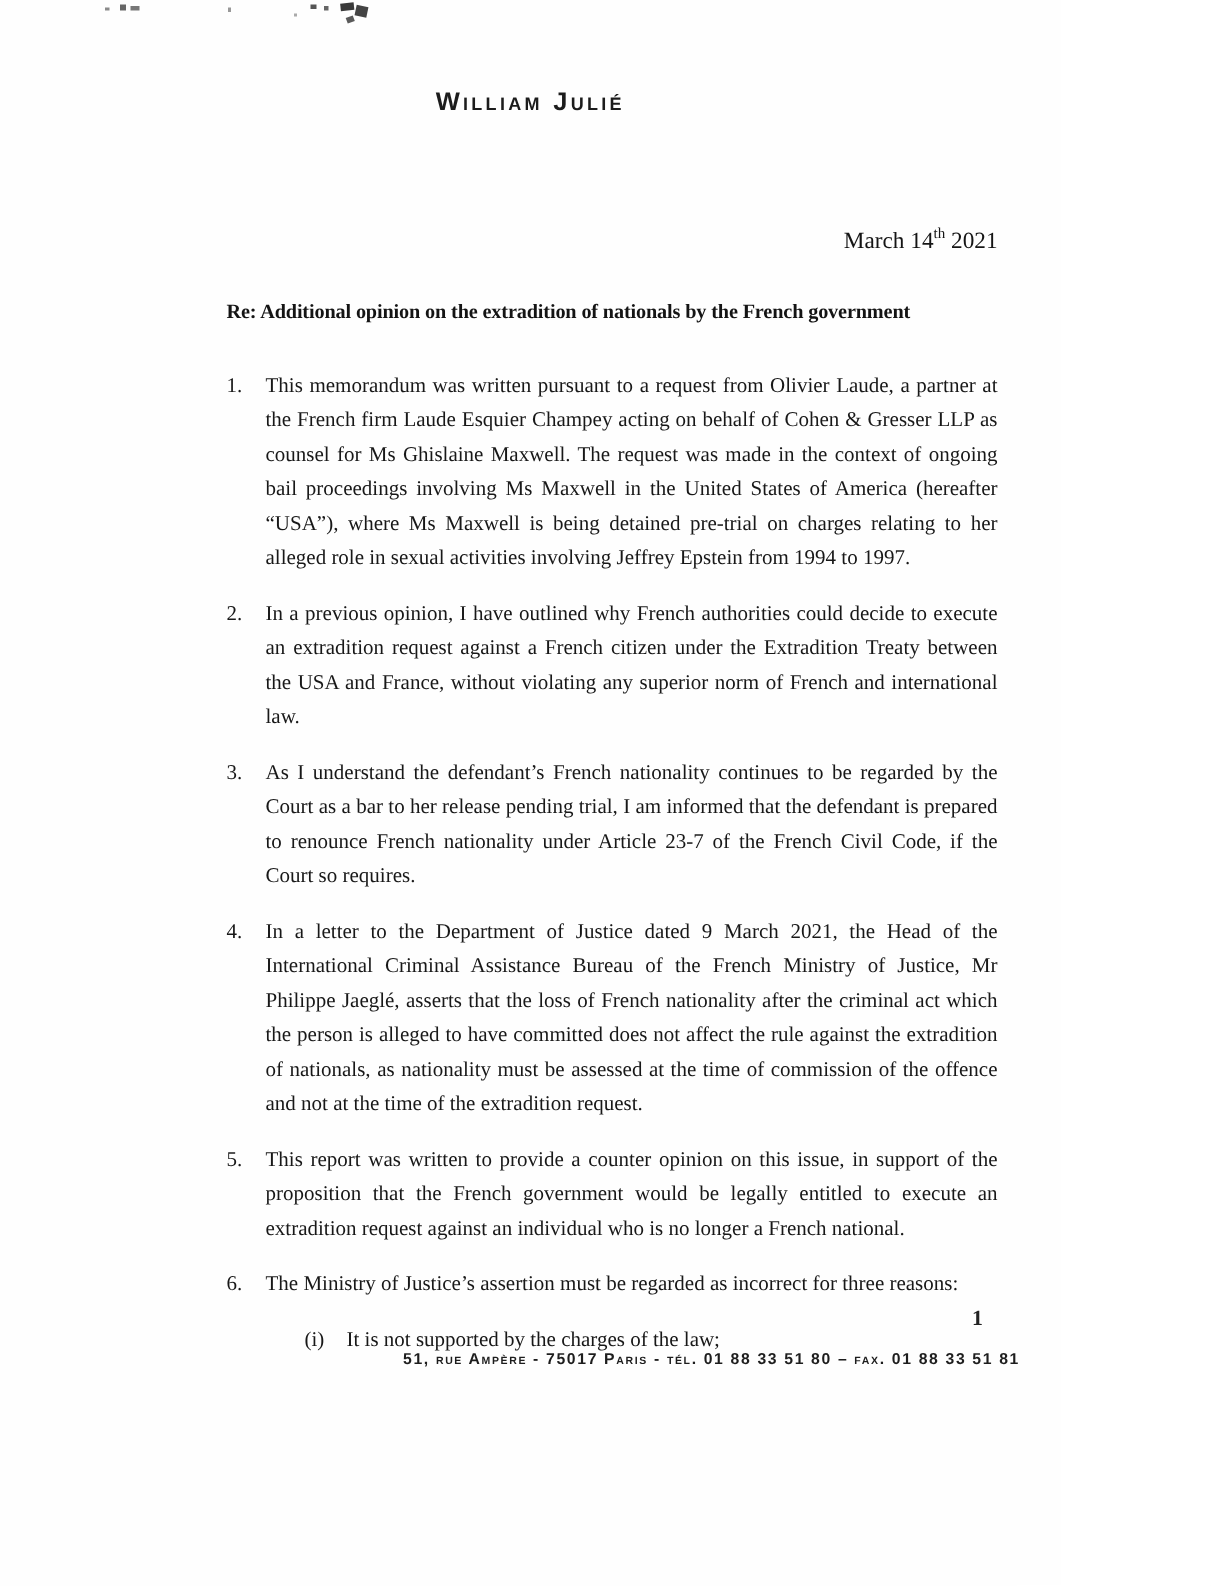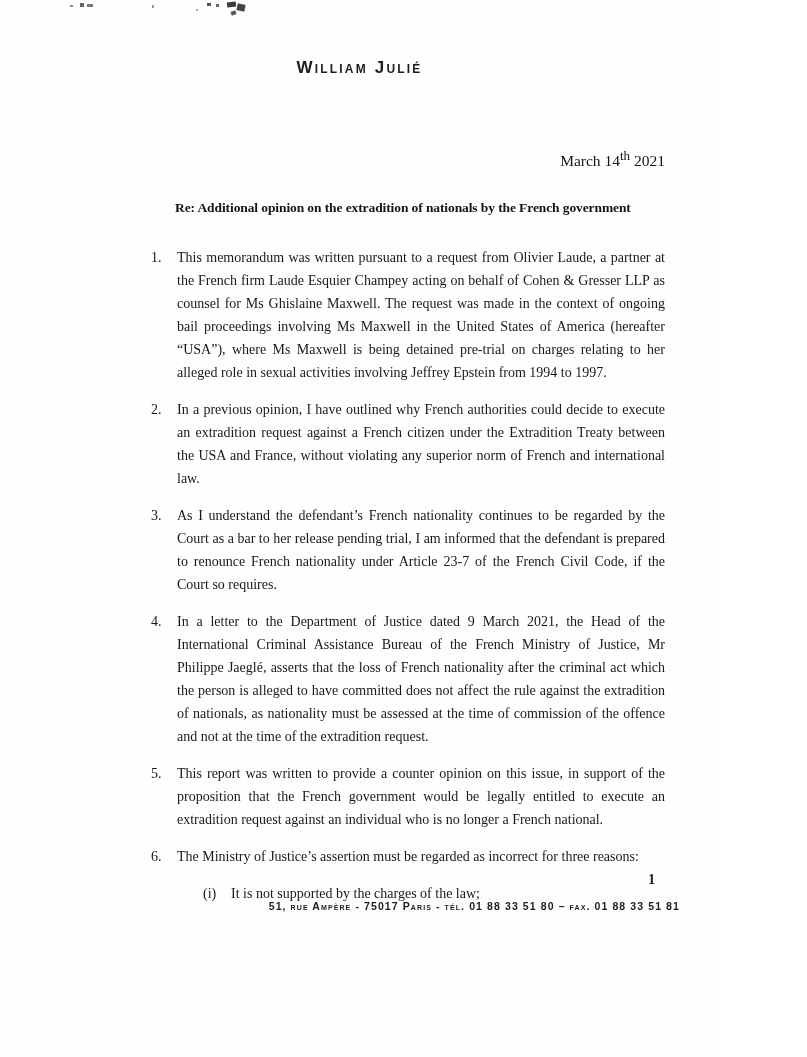--- a/index.html
+++ b/index.html
@@ -7,21 +7,20 @@
     padding: 0;
     background: #ffffff;
   }
   #page {
     position: relative;
     width: 707px;
     height: 1057px;
     background: #fefefe;
     overflow: hidden;
     color: #1b1b1b;
-    padding-left: 12px;
   }
 
   
   .artifact { position: absolute; background: #555; }
   .a1 { left: 70px;  top: 5px;  width: 3px; height: 2px; background:#8a8a8a; }
   .a2 { left: 80px;  top: 3px;  width: 4px; height: 4px; background:#666; }
   .a3 { left: 87px;  top: 4px;  width: 6px; height: 3px; background:#777; }
   .a4 { left: 152px; top: 5px;  width: 2px; height: 3px; background:#999; }
   .a5 { left: 196px; top: 9px;  width: 2px; height: 2px; background:#aaa; }
   .a6 { left: 207px; top: 3px;  width: 4px; height: 3px; background:#555; }
@@ -55,30 +54,29 @@
 
   
   .date-line {
     position: absolute;
     top: 152px; left: 151px; width: 514px;
     text-align: right;
     font-family: "Liberation Serif", serif;
     font-size: 15.5px;
     color: #151515;
   }
-  .date-line sup { font-size: 13px; vertical-align: super; line-height: 0; }
+  .date-line sup { font-size: 10px; vertical-align: super; line-height: 0; }
   .subject-line {
     position: absolute;
     top: 200px; left: 151px; width: 520px;
     font-family: "Liberation Serif", serif;
     font-weight: 700;
     font-size: 13.5px;
     letter-spacing: -0.1px;
     color: #141414;
-    margin-left: 24px;
   }
 
   
   .content {
     position: absolute;
     top: 246px; left: 151px; width: 514px;
     font-family: "Liberation Serif", serif;
     font-size: 14px;
     line-height: 23px;
     color: #181818;

